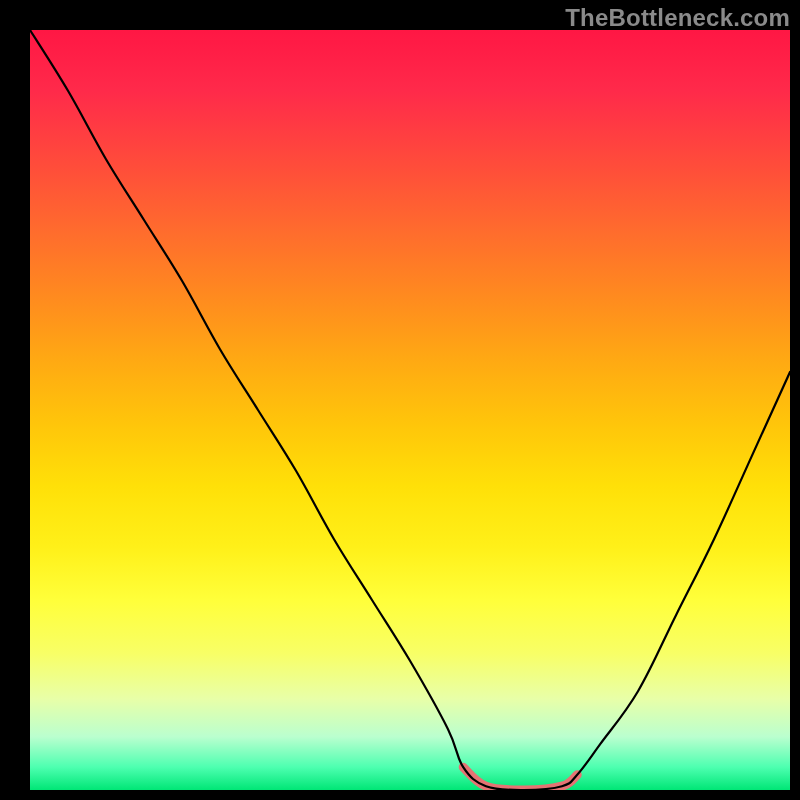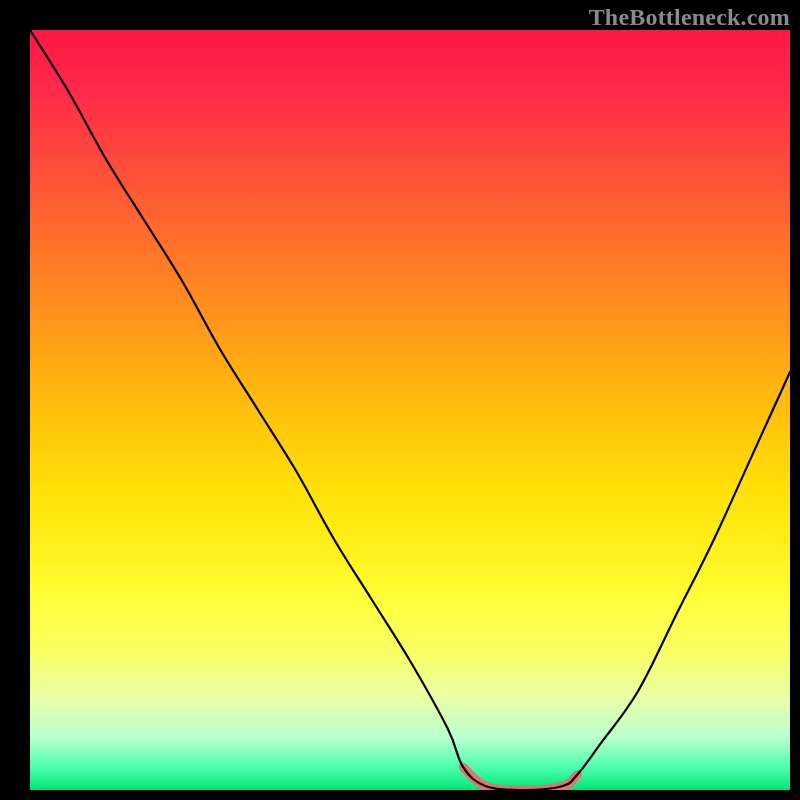--- a/index.html
+++ b/index.html
@@ -7,21 +7,21 @@
   .container {
     position: relative;
     width: 800px;
     height: 800px;
     background: #000;
   }
   .watermark {
     position: absolute;
     top: 4px;
     right: 10px;
-    font-family: Liberation Serif, serif;
+    font-family: Liberation Sans, sans-serif;
     font-size: 24px;
     font-weight: bold;
     color: #8a8a8a;
     z-index: 30;
     letter-spacing: 0.2px;
     text-align: right;
   }
   .plot-area {
     position: absolute;
     left: 30px;

